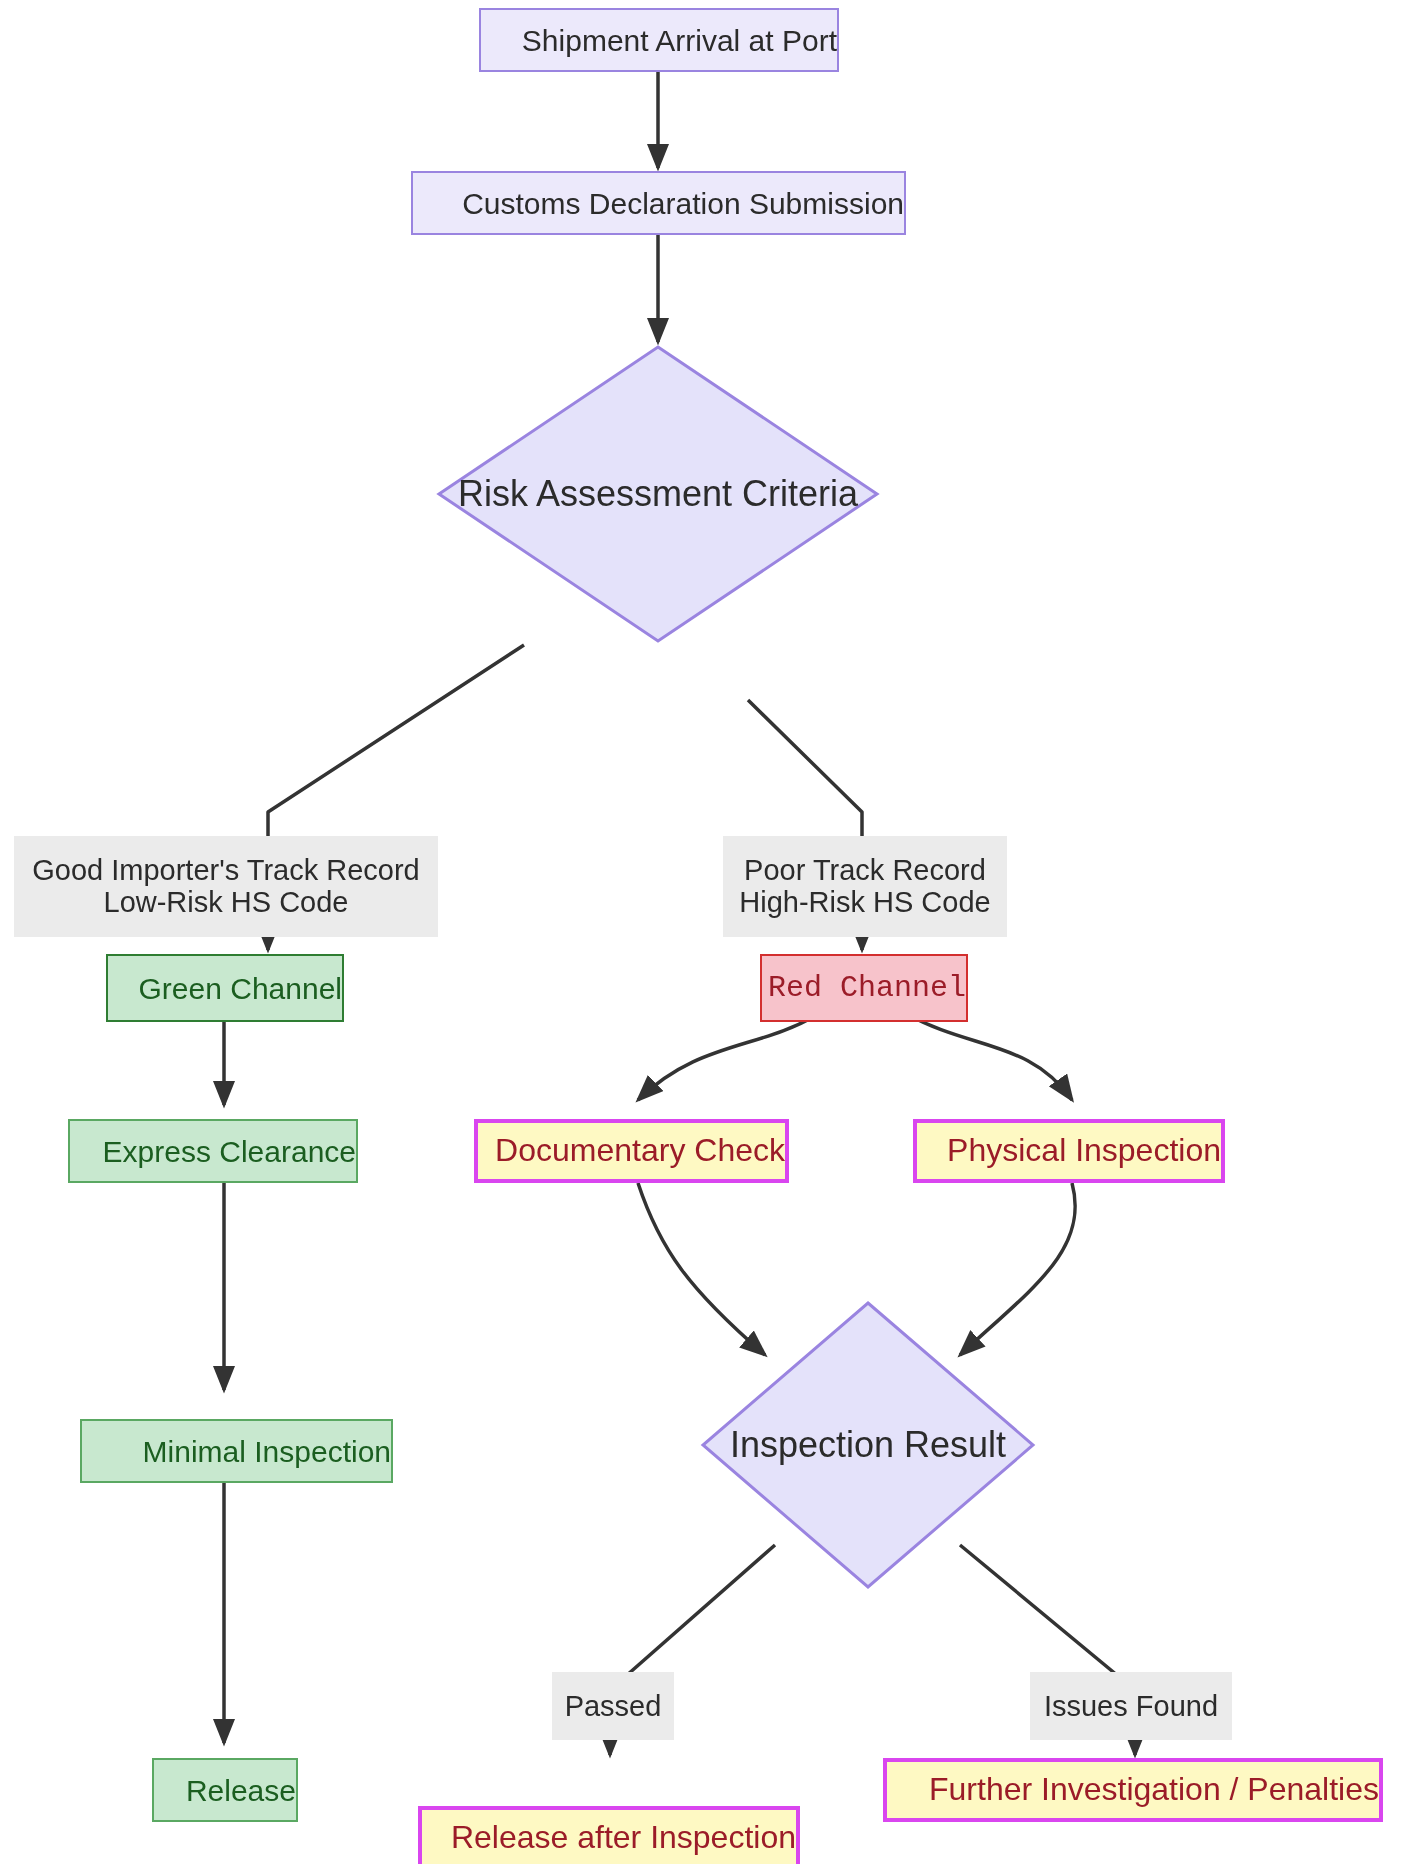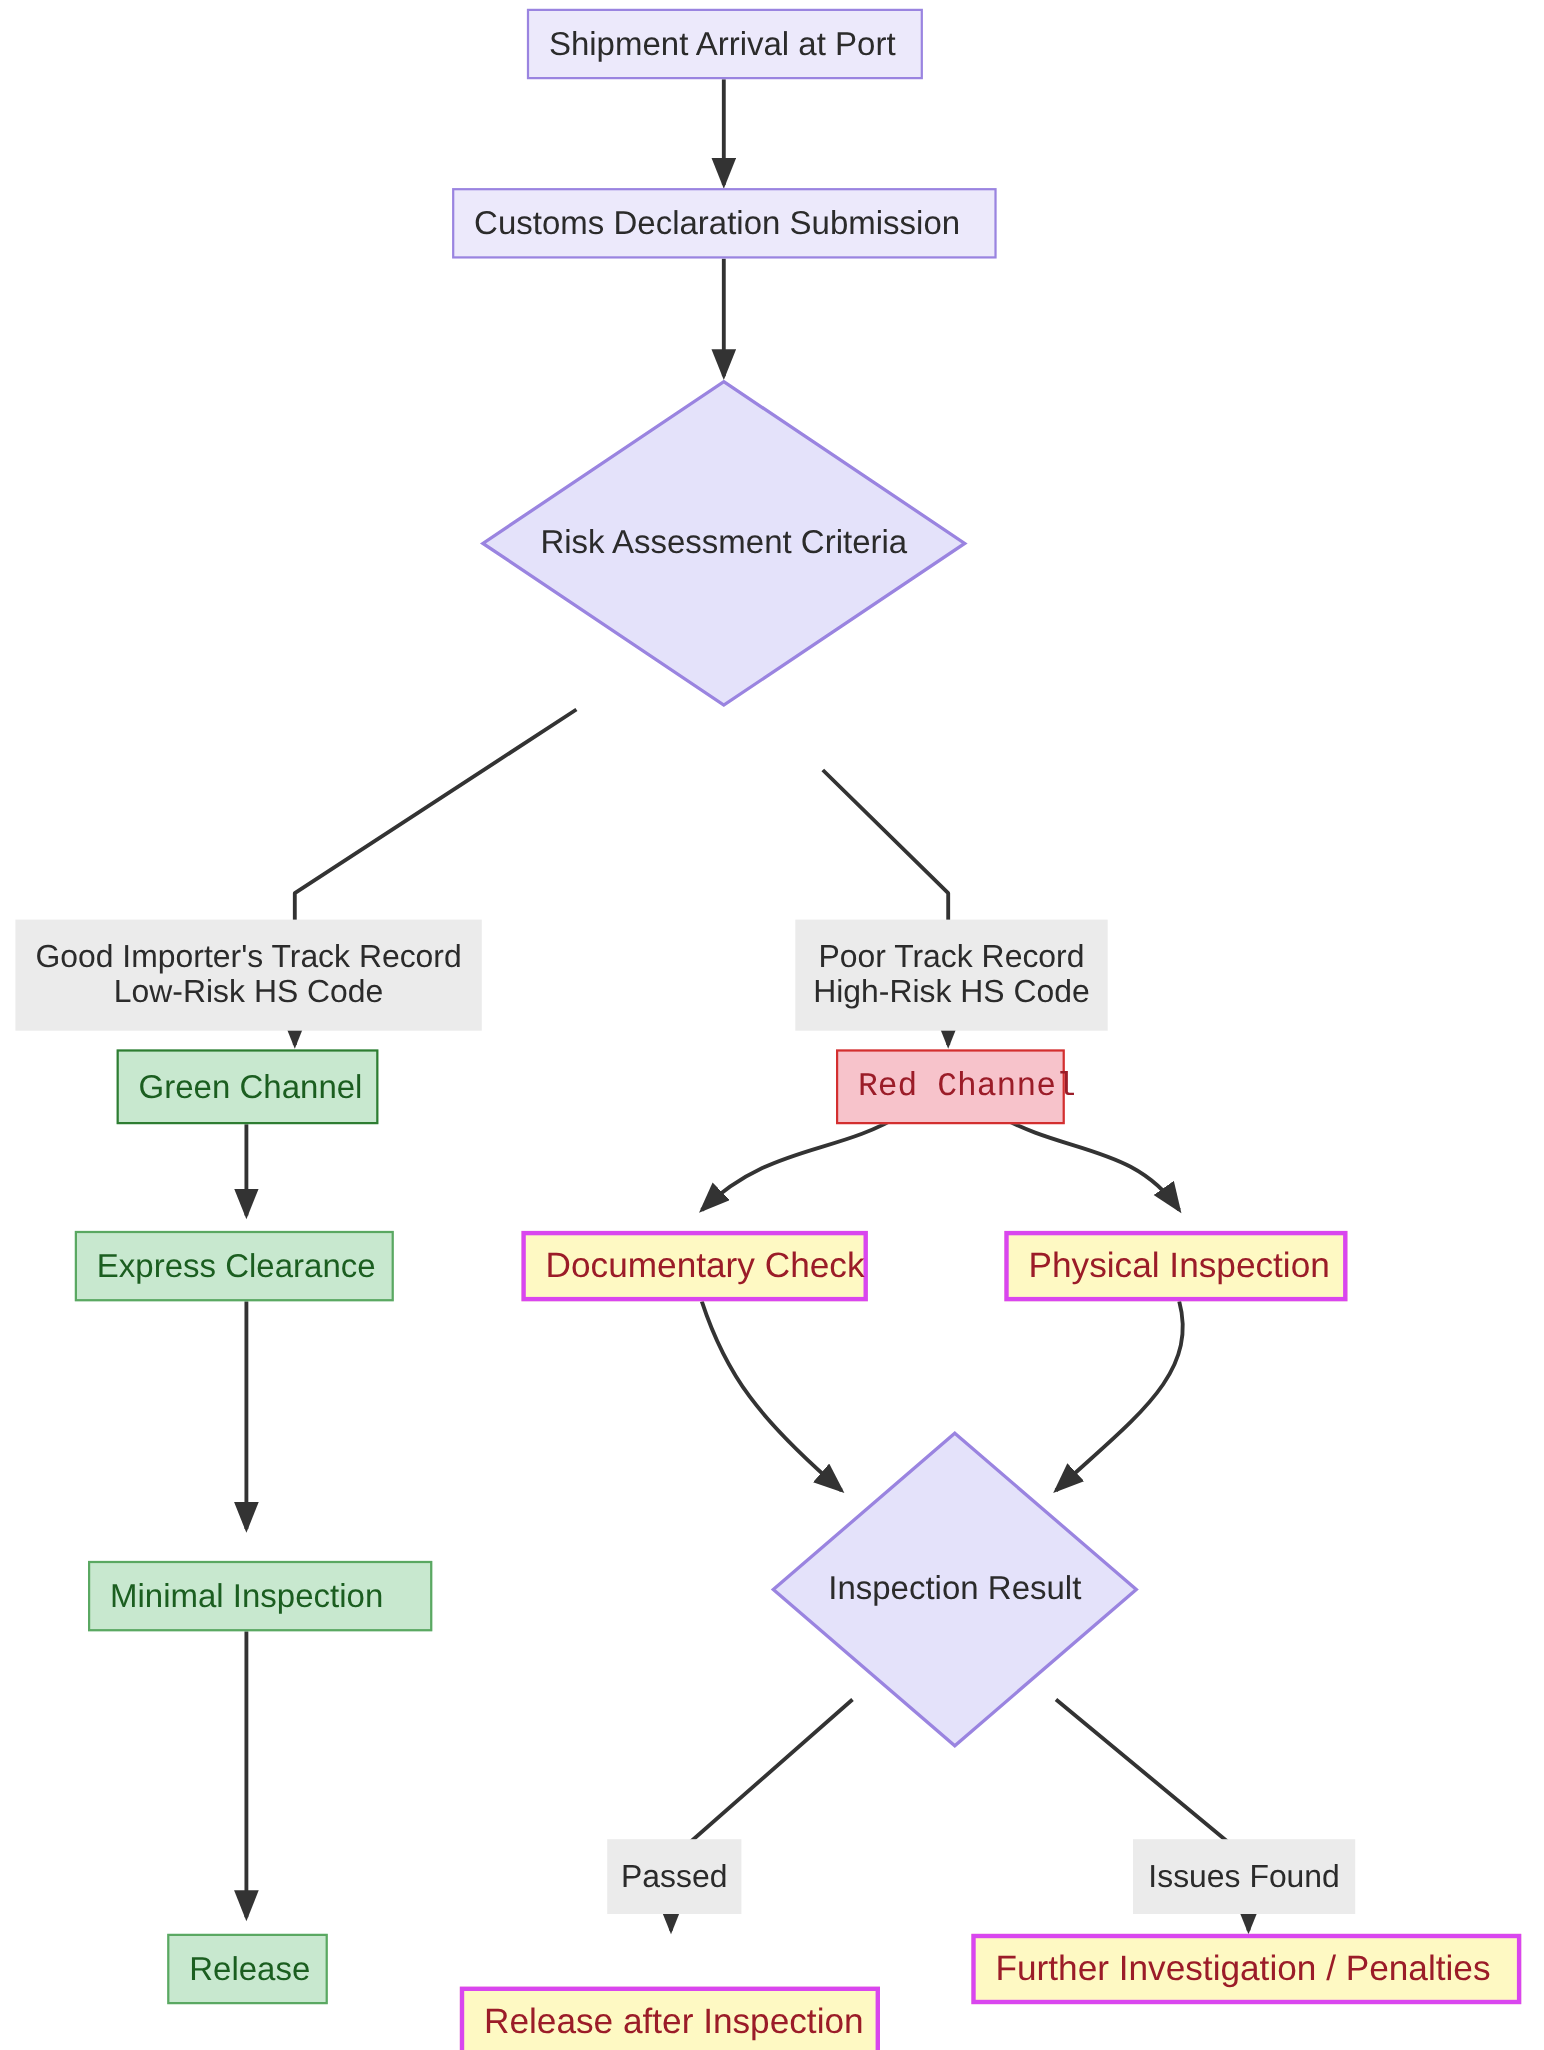--- a/index.html
+++ b/index.html
@@ -27,21 +27,21 @@
     top: 0;
     width: 1404px;
     height: 1864px;
     pointer-events: none;
   }
   .node {
     position: absolute;
     box-sizing: border-box;
     display: flex;
     align-items: center;
-    justify-content: flex-start;
+    justify-content: flex-end;
     text-align: center;
     white-space: nowrap;
     padding-left: 18px;
   }
   .node-label {
     display: block;
     line-height: 1.1;
   }
   
   .n-purple {
@@ -59,21 +59,21 @@
   }
   .n-diamond .dia-shape {
     position: absolute;
     left: 0;
     top: 0;
     width: 100%;
     height: 100%;
   }
   .n-diamond .dia-text {
     position: relative;
-    font-size: 30px;
+    font-size: 36px;
     color: #2b2b2b;
     white-space: nowrap;
   }
   
   .n-green {
     background: #c8e8cf;
     border: 2px solid #2e7d32;
     color: #1b5e20;
     font-size: 30px;
   }

